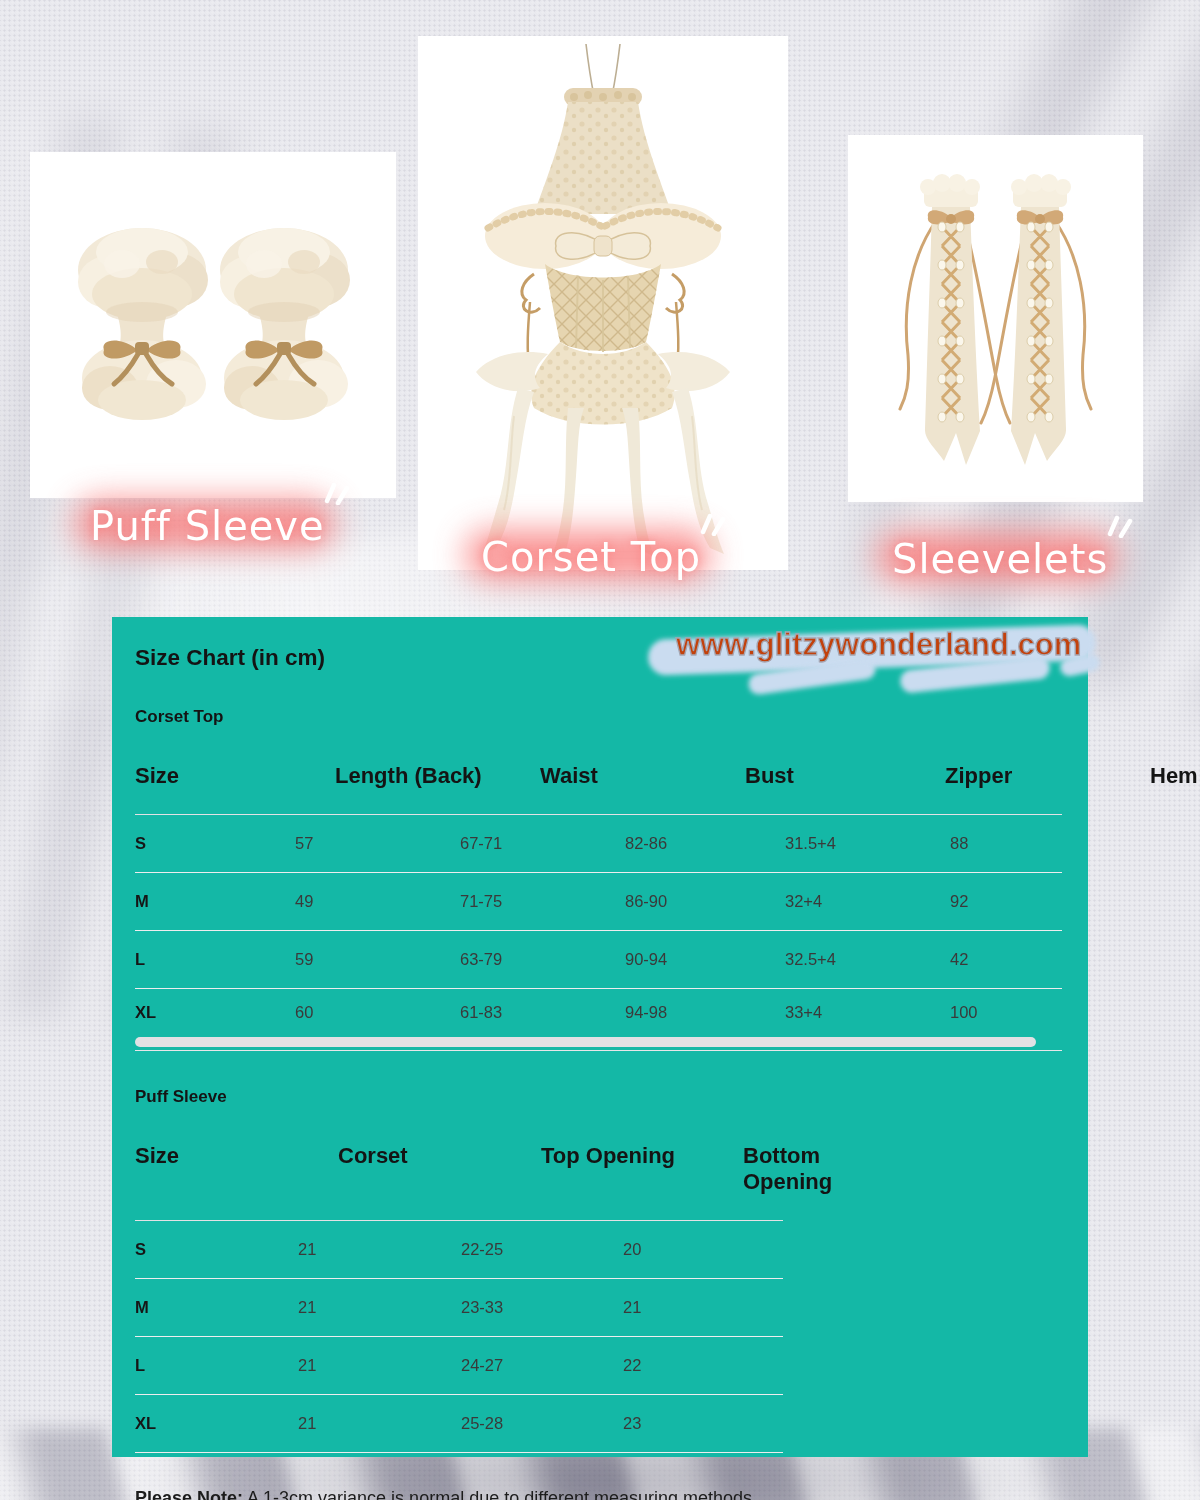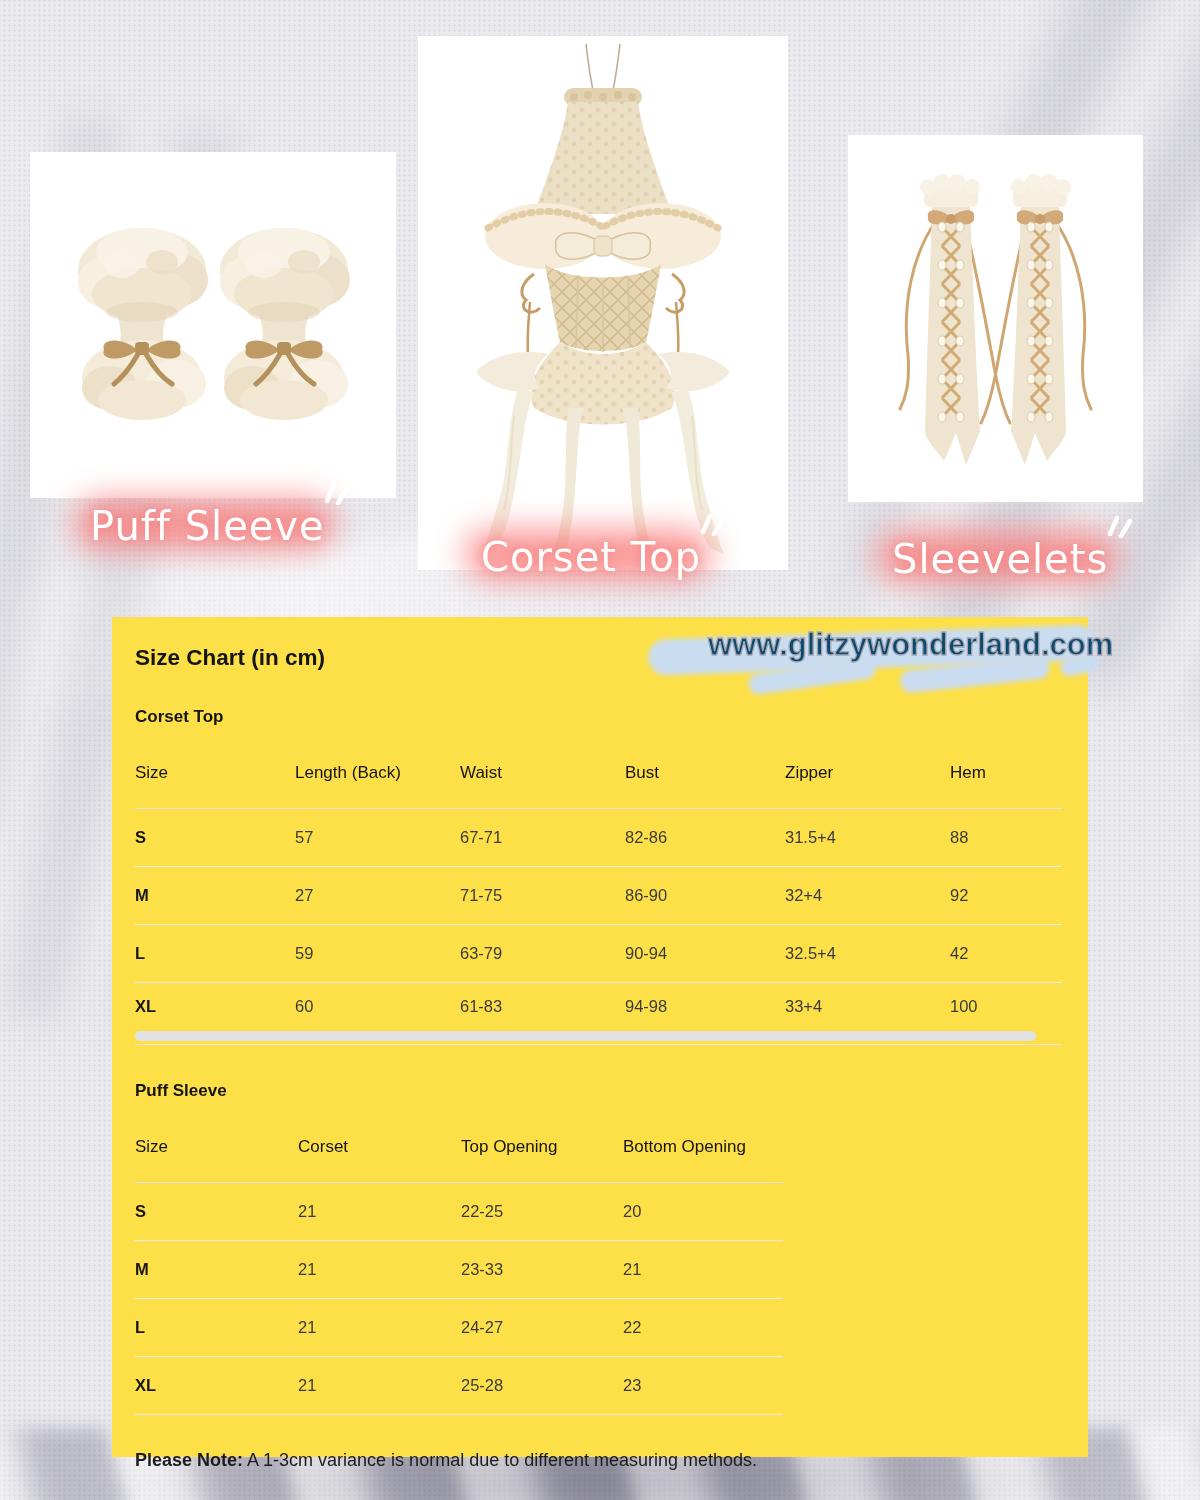--- a/index.html
+++ b/index.html
@@ -45,31 +45,31 @@
   .lbl-corset{left:481px;top:534px;}
   .lbl-sleeve{left:892px;top:536px;}
 
   
   .watermark{position:absolute;left:648px;top:616px;width:452px;height:84px;z-index:6;}
   .wm-stroke{position:absolute;background:#cadcf0;border-radius:22px;filter:blur(2.5px);}
   .wm-s1{left:0;top:16px;width:448px;height:36px;transform:rotate(-2deg);}
   .wm-s2{left:100px;top:50px;width:128px;height:21px;transform:rotate(-8deg);}
   .wm-s3{left:252px;top:47px;width:150px;height:23px;transform:rotate(-6deg);}
   .wm-s4{left:412px;top:40px;width:40px;height:18px;transform:rotate(-12deg);}
-  .wm-text{position:absolute;left:60px;top:11px;font-size:31px;font-weight:700;color:#0c4a6e;
+  .wm-text{position:absolute;left:28px;top:11px;font-size:31px;font-weight:700;color:#c2410c;
     -webkit-text-stroke:1.3px #a6a6b2;letter-spacing:0;}
 
   
-  .chart{position:absolute;left:112px;top:617px;width:976px;height:840px;background:#fde047;
+  .chart{position:absolute;left:112px;top:617px;width:976px;height:840px;background:#14b8a6;
     box-sizing:border-box;padding:28px 26px 0 23px;z-index:3;color:#161616;}
   .chart-title{font-size:22.5px;font-weight:700;margin:0;color:#141414;}
   .sec-heading{font-size:17px;font-weight:700;margin-top:36px;color:#141414;}
   .tbl{margin-top:36px;}
   .tbl .thead,.tbl .row{display:grid;grid-template-columns:var(--cols);}
-  .tbl .thead{padding-bottom:25px;border-bottom:1px solid #e2e2e5;font-weight:400;font-size:17px;color:#141414;}
+  .tbl .thead{padding-bottom:25px;border-bottom:1px solid #e2e2e5;font-weight:700;font-size:22px;color:#141414;gap:40px;}
   .tbl .row{height:57px;align-items:center;border-bottom:1px solid #ededef;font-size:16.5px;color:#3a3a3a;}
   .tbl .row > div:first-child{font-weight:700;color:#161616;}
   .tbl-corset{--cols:160px 165px 165px 160px 165px 1fr;width:927px;}
   .tbl-corset .row:last-child{height:47px;border-bottom:none;}
   .tbl-puff{--cols:163px 163px 162px 1fr;width:648px;}
   .scrollbar{width:901px;height:10px;border-radius:6px;background:#e1e1e4;margin-top:1px;}
   .endline{width:927px;height:1px;background:#e6e6e9;margin-top:3px;}
   .note{margin-top:35px;font-size:18px;color:#1c1c1c;}
   .note b{font-weight:700;}
 </style>
@@ -238,21 +238,21 @@
         <div class="row">
           <div class="td">S</div>
           <div class="td">57</div>
           <div class="td">67-71</div>
           <div class="td">82-86</div>
           <div class="td">31.5+4</div>
           <div class="td">88</div>
         </div>
         <div class="row">
           <div class="td">M</div>
-          <div class="td">27</div>
+          <div class="td">49</div>
           <div class="td">71-75</div>
           <div class="td">86-90</div>
           <div class="td">32+4</div>
           <div class="td">92</div>
         </div>
         <div class="row">
           <div class="td">L</div>
           <div class="td">59</div>
           <div class="td">63-79</div>
           <div class="td">90-94</div>

